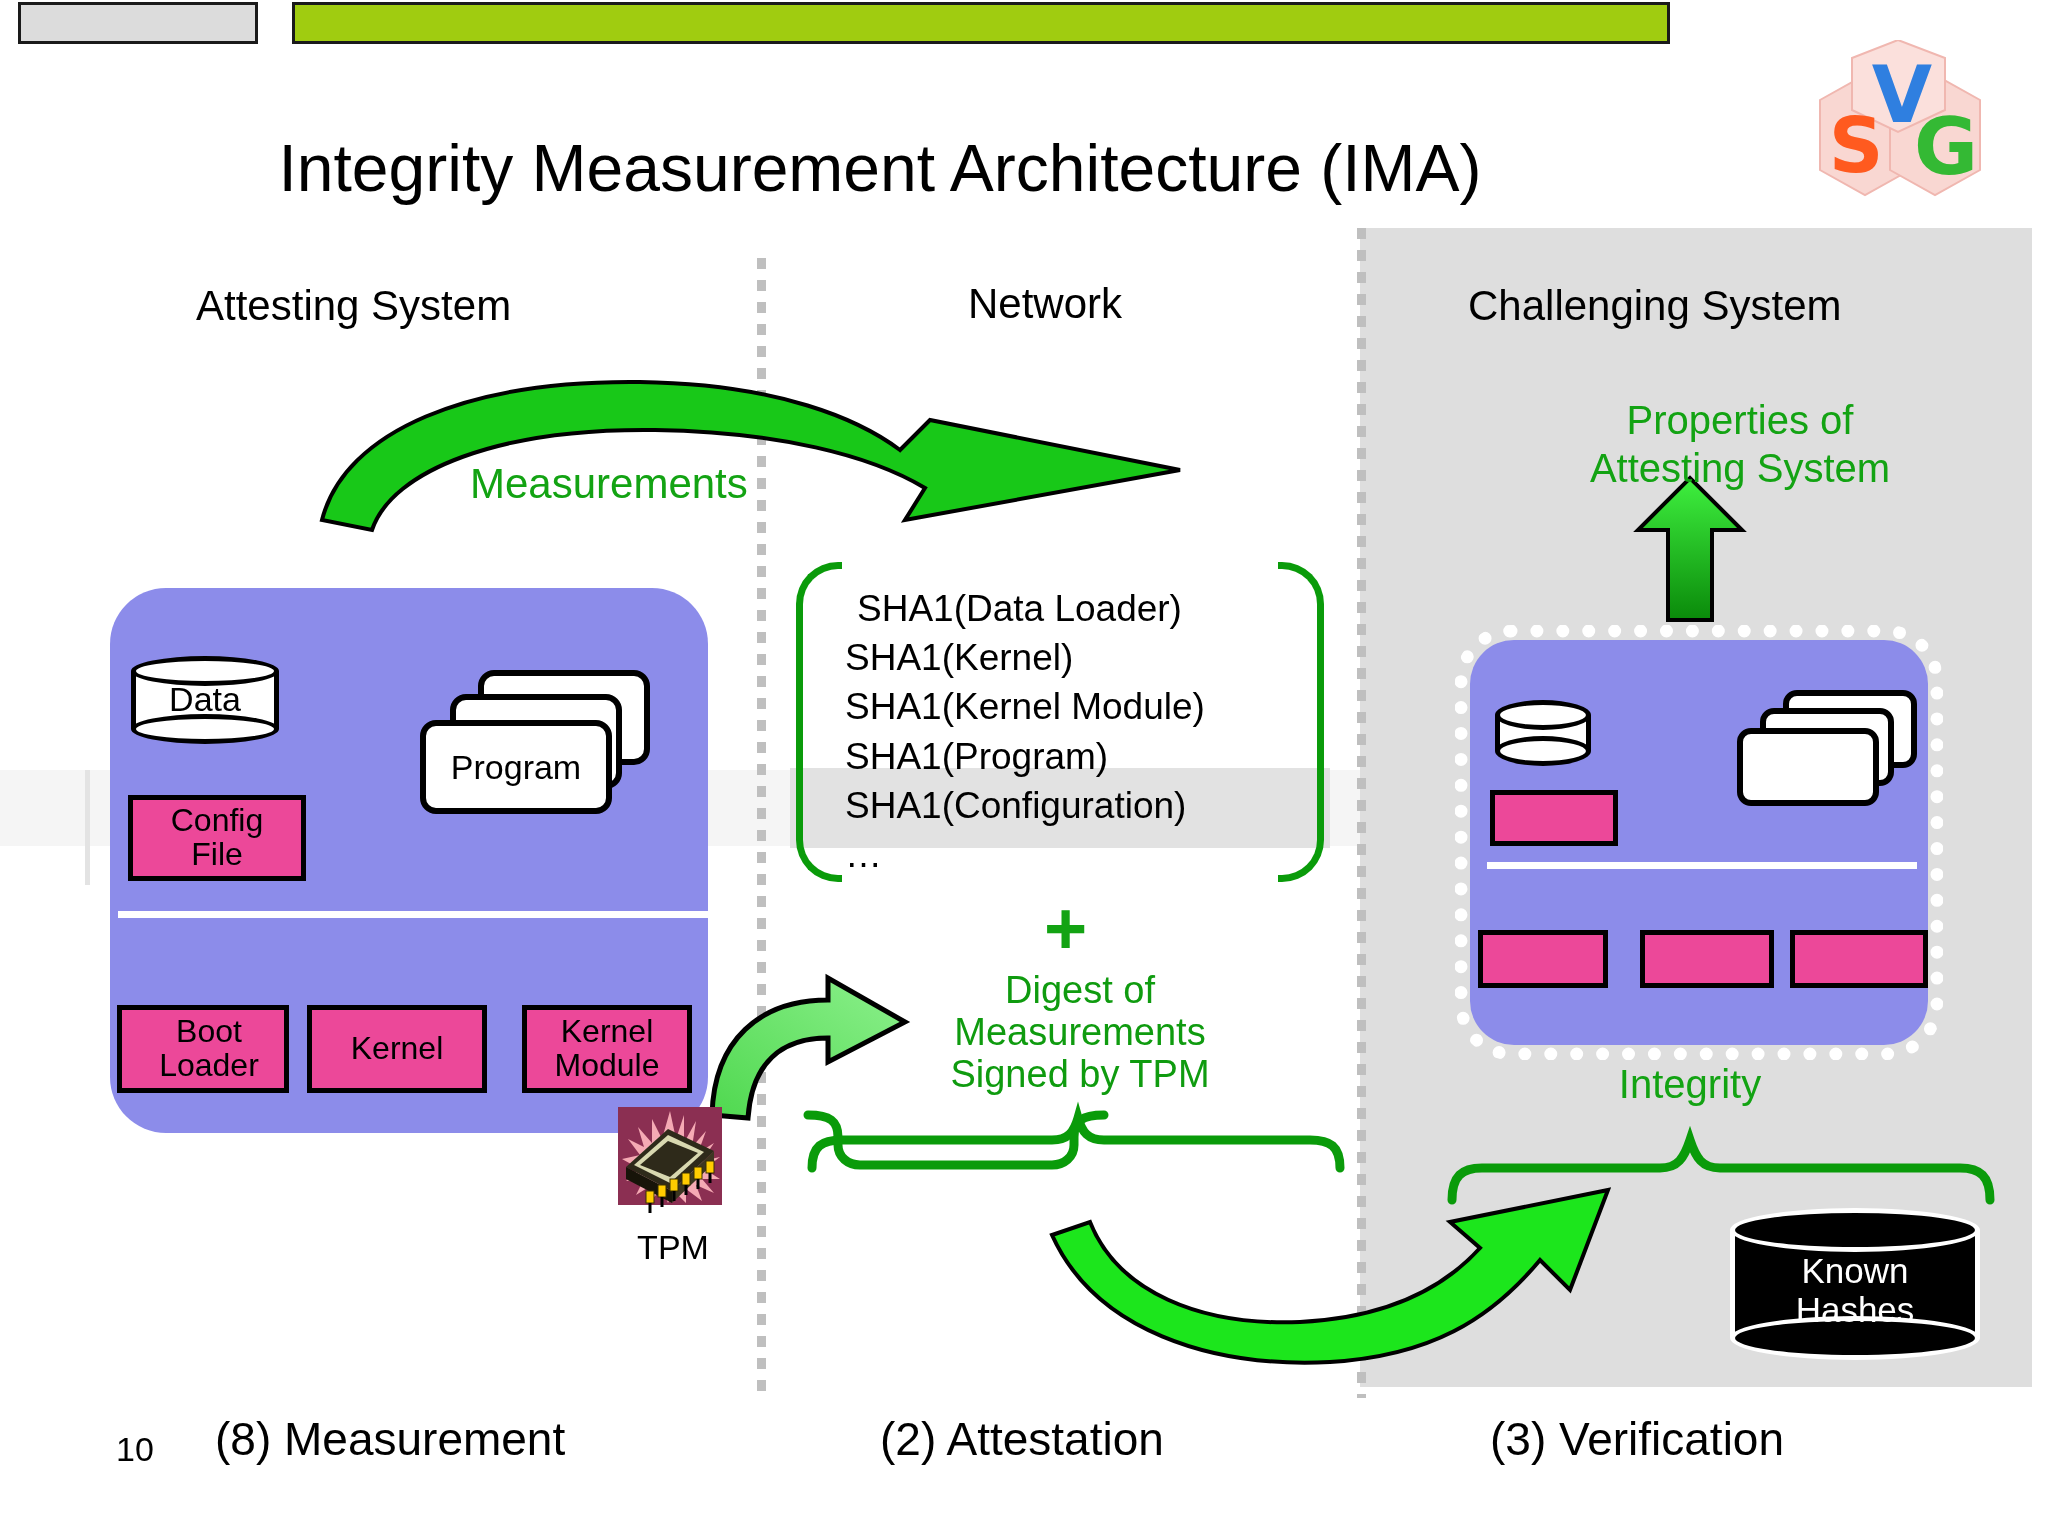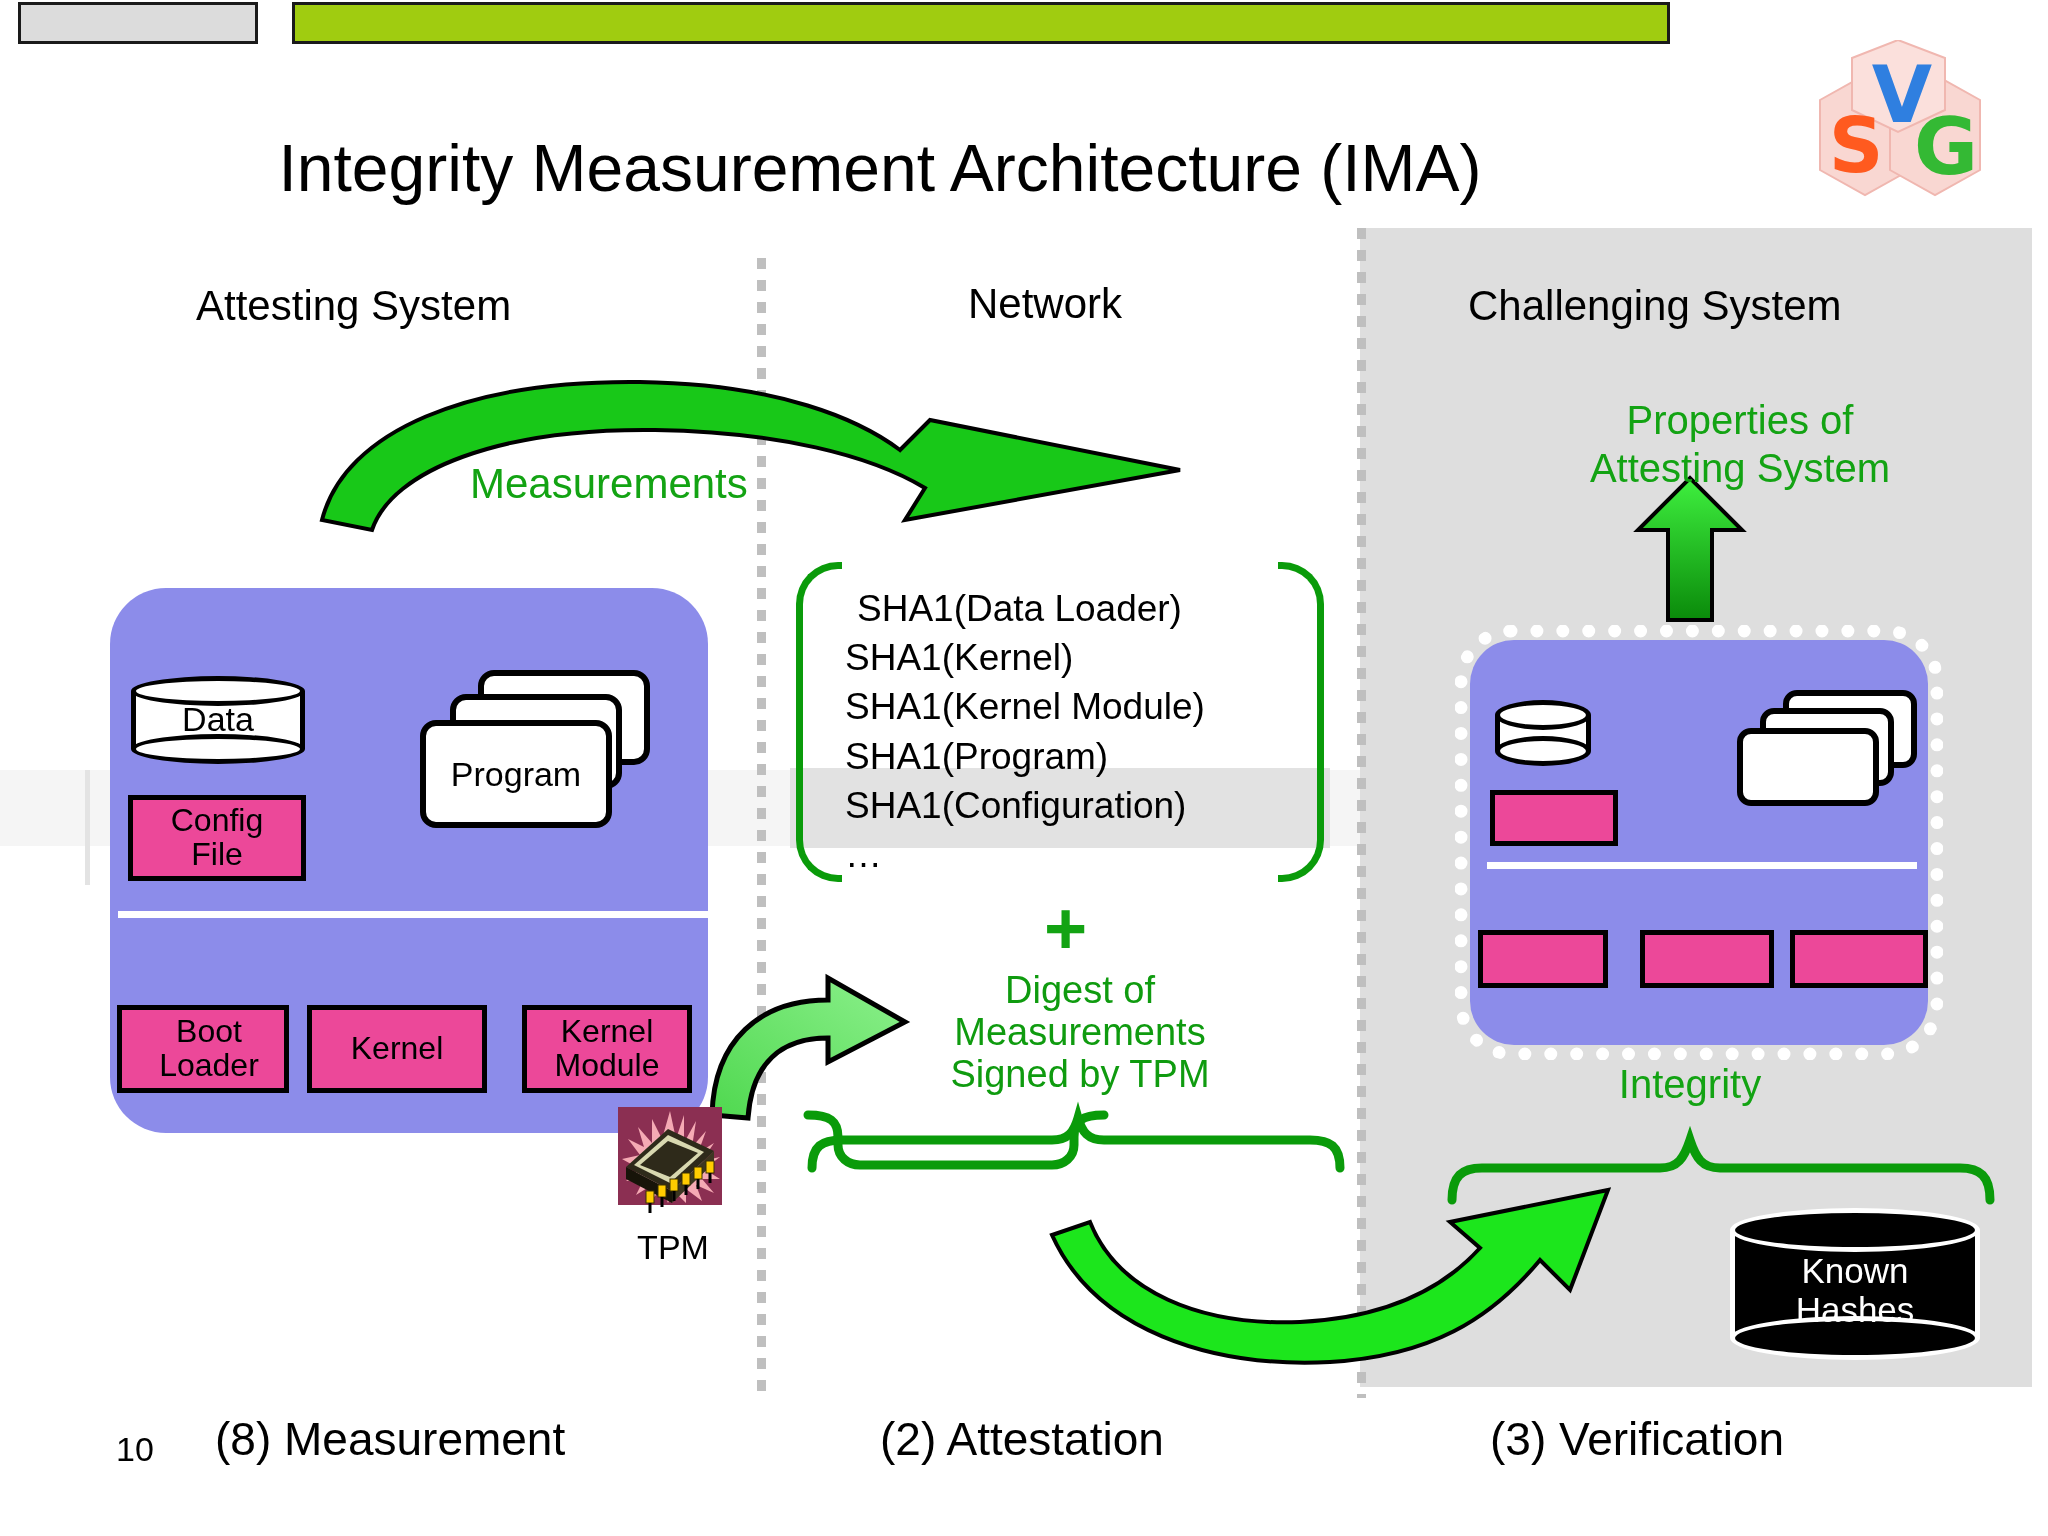--- a/index.html
+++ b/index.html
@@ -95,40 +95,40 @@
   }
   .cyl .bot{
     position:absolute;left:0;bottom:0;width:100%;height:30px;
     background:#fff;border:5px solid #000;border-radius:50%;box-sizing:border-box;z-index:2;
   }
   .cyl .txt{
     position:absolute;left:0;top:0;width:100%;height:100%;
     display:flex;align-items:center;justify-content:center;
     z-index:4;font-size:34px;color:#000;text-align:center;line-height:1.05;
   }
-  .cyl-data{left:131px;top:676px;width:174px;height:88px;}
+  .cyl-data{left:131px;top:656px;width:148px;height:88px;}
 
   .rectbox{
     position:absolute;background:#ec4899;border:5px solid #000;box-sizing:border-box;
     display:flex;align-items:center;justify-content:center;text-align:center;
     font-size:32px;color:#000;line-height:1.05;
   }
   .box-config{left:128px;top:795px;width:178px;height:86px;}
   .box-boot{left:117px;top:1005px;width:172px;height:88px;font-size:32px;padding-left:12px;}
   .box-kernel{left:307px;top:1005px;width:180px;height:88px;}
   .box-kmod{left:522px;top:1005px;width:170px;height:88px;}
 
   
   .stack{position:absolute;left:420px;top:670px;width:230px;height:145px;}
   .stack .card{
     position:absolute;background:#fff;border:6px solid #000;border-radius:16px;box-sizing:border-box;
   }
   .stack .c3{left:58px;top:0px;width:172px;height:95px;}
   .stack .c2{left:30px;top:24px;width:172px;height:95px;}
-  .stack .c1{left:0px;top:50px;width:192px;height:108px;display:flex;align-items:center;justify-content:center;font-size:34px;}
+  .stack .c1{left:0px;top:50px;width:192px;height:94px;display:flex;align-items:center;justify-content:center;font-size:34px;}
 
   
   .sha-list{
     position:absolute;left:845px;top:584px;width:480px;
     font-size:37px;color:#000;line-height:1.33;
   }
   .sha-list div{white-space:nowrap;}
   .sha-list .first{padding-left:12px;}
 
   

